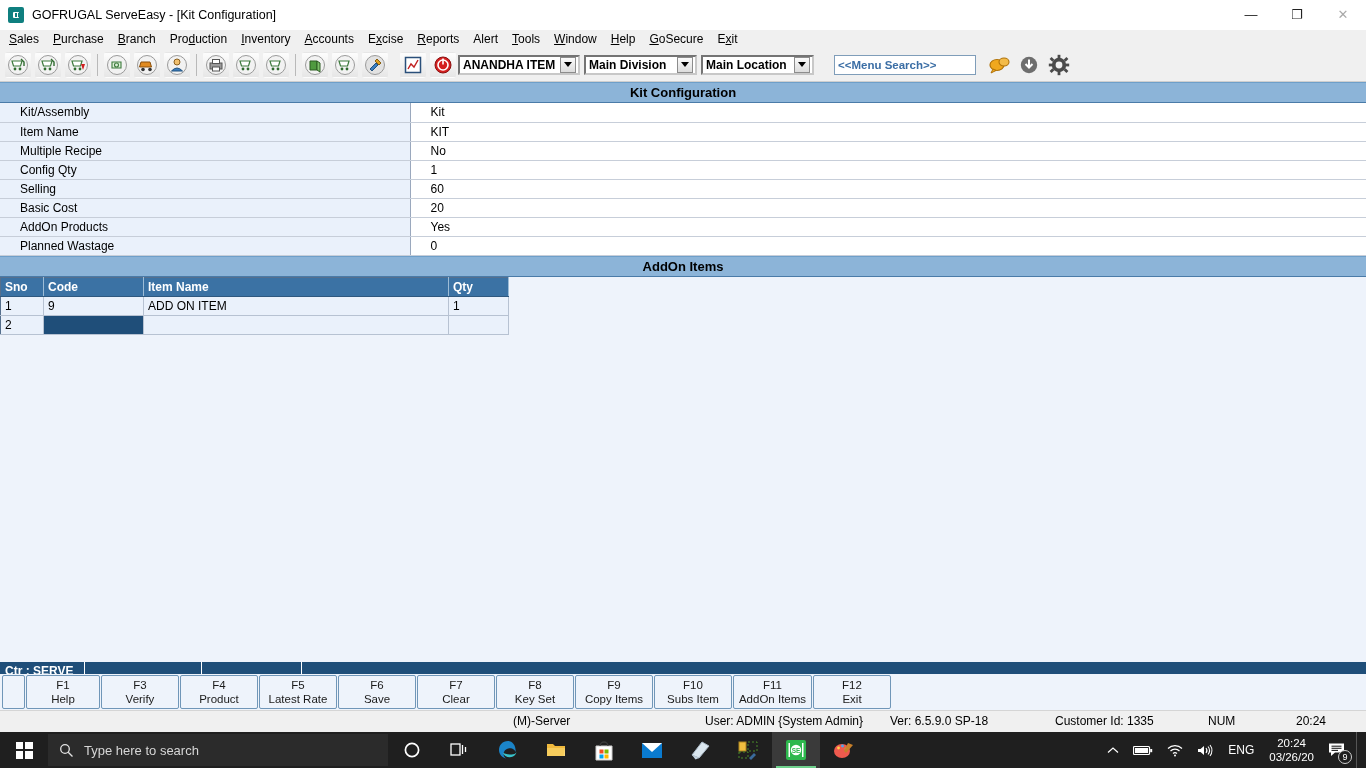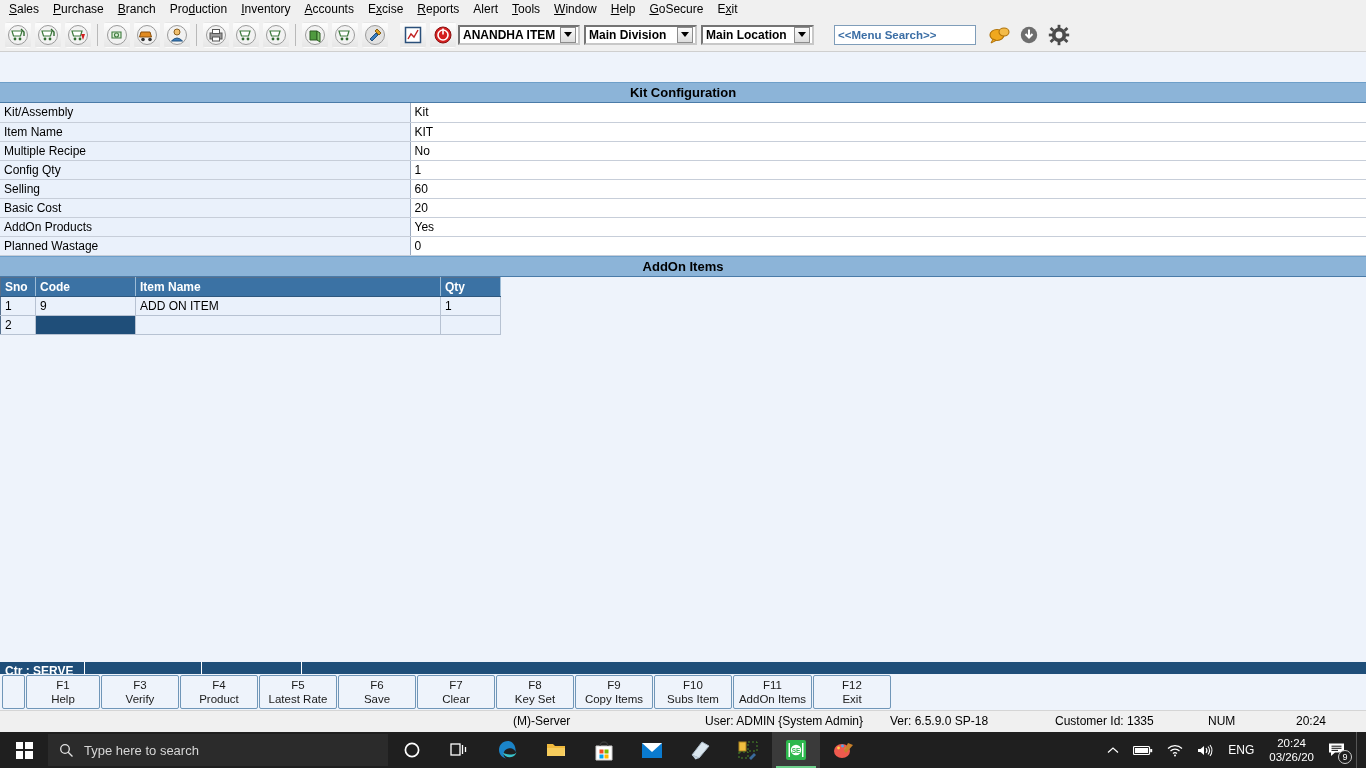--- a/index.html
+++ b/index.html
@@ -184,21 +184,21 @@
   .kv {
     width: 100%;
     border-collapse: collapse;
     table-layout: fixed;
     background: #ffffff;
   }
   .kv td {
     height: 19px;
     font-size: 12px;
     color: #000;
-    padding: 0 0 0 4px;
+    padding: 0 0 0 20px;
     border-bottom: 1px solid #c7ced9;
     white-space: nowrap;
     overflow: hidden;
   }
   .kv td.k {
     width: 410px;
     background: #eaf1fb;
     border-right: 1px solid #9aa8bd;
   }
   .kv td.v {
@@ -233,21 +233,21 @@
     padding: 0 0 0 4px;
     border-right: 1px solid #b7c2d2;
     border-bottom: 1px solid #b7c2d2;
     white-space: nowrap;
     overflow: hidden;
   }
   .grid td.sel {
     background: #1f4e79;
     color: #ffffff;
   }
-  .col-sno { width: 35px; }
+  .col-sno { width: 43px; }
   .col-code { width: 100px; }
   .col-name { width: 305px; }
   .col-qty { width: 60px; }
 
   
   .watermark {
     position: absolute;
     right: 58px;
     bottom: 58px;
     text-align: center;
@@ -432,20 +432,30 @@
   .tray-edge {
     width: 6px; height: 36px;
     border-left: 1px solid #555;
   }
 </style>
 </head>
 <body>
 
 <div class="app">
 
+  <div class="titlebar">
+    <div class="titlebar-icon">
+        <span class="sq"></span>
+      </div>
+    <div class="titlebar-text">GOFRUGAL ServeEasy - [Kit Configuration]</div>
+    <div class="titlebar-spacer"></div>
+    <div class="win-btn">—</div>
+    <div class="win-btn">❐</div>
+    <div class="win-btn close">✕</div>
+  </div>
 
   <div class="menubar">
     <div class="menu-item"><u>S</u>ales</div>
     <div class="menu-item"><u>P</u>urchase</div>
     <div class="menu-item"><u>B</u>ranch</div>
     <div class="menu-item">Pro<u>d</u>uction</div>
     <div class="menu-item"><u>I</u>nventory</div>
     <div class="menu-item"><u>A</u>ccounts</div>
     <div class="menu-item">E<u>x</u>cise</div>
     <div class="menu-item"><u>R</u>eports</div>

